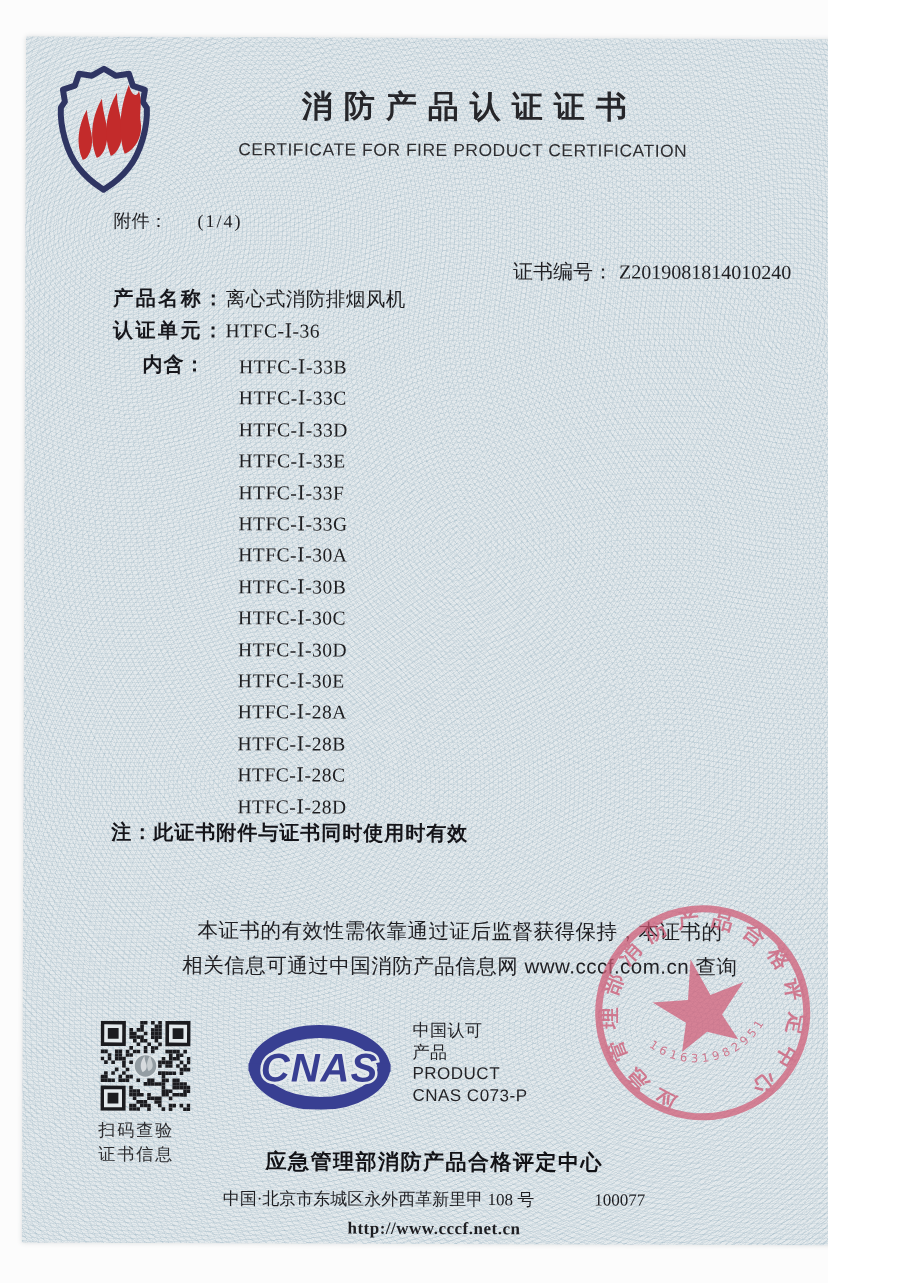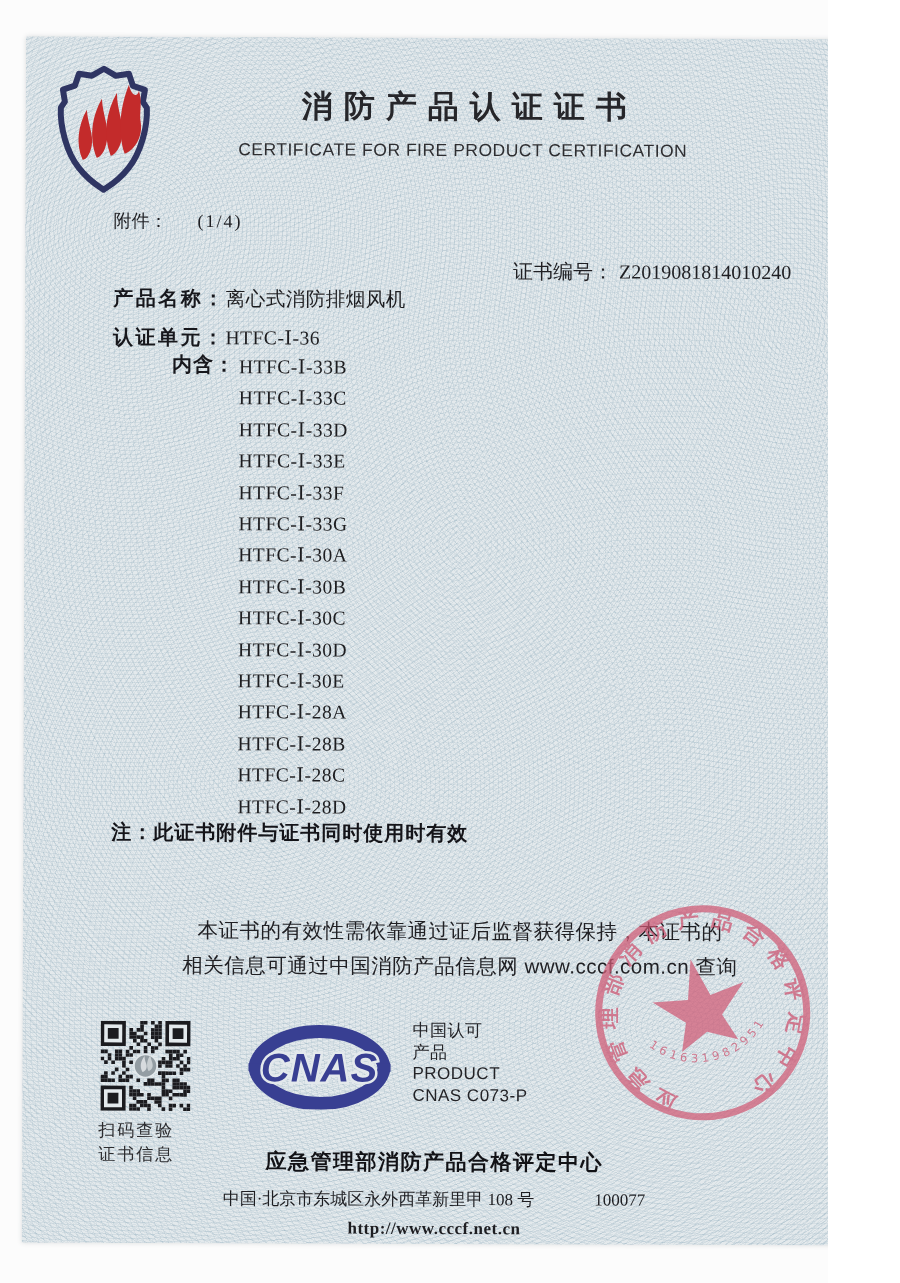--- a/index.html
+++ b/index.html
@@ -37,23 +37,23 @@
   .attachment { position:absolute; left:88px; top:172px; font-size:18px; color:#1f1f23; }
   .attachment .num { margin-left:30px; letter-spacing:2px; }
 
   .certno { position:absolute; right:108px; top:220px; font-size:20px; color:#1f1f23; }
   .certno .label { margin-right:6px; }
 
   .fieldrow { position:absolute; left:88px; white-space:nowrap; }
   .flabel { font-weight:bold; font-size:20px; color:#17171c; letter-spacing:2.5px; }
   .fvalue { font-size:19.5px; color:#1d1d20; letter-spacing:.5px; }
   .row-product { top:248px; }
-  .row-unit    { top:287px; }
-
-  .contains-label { position:absolute; left:88px; top:314px; width:122px; text-align:right;
+  .row-unit    { top:280px; }
+
+  .contains-label { position:absolute; left:88px; top:314px; width:122px; text-align:center;
     font-weight:bold; font-size:20px; color:#17171c; letter-spacing:1px; }
   .models { position:absolute; left:214px; top:314px; list-style:none; }
   .models .model { font-size:19.5px; line-height:31.4px; color:#1d1d20;
     font-family:"Liberation Serif","DejaVu Serif",serif; letter-spacing:.5px; }
 
   .note { position:absolute; left:88px; top:782px; font-weight:bold; font-size:20px;
     color:#141419; letter-spacing:1px; }
 
   .statement { position:absolute; left:0; top:876px; width:100%; text-align:center;
     font-size:20.5px; color:#202024; line-height:34.5px; letter-spacing:.5px; }

